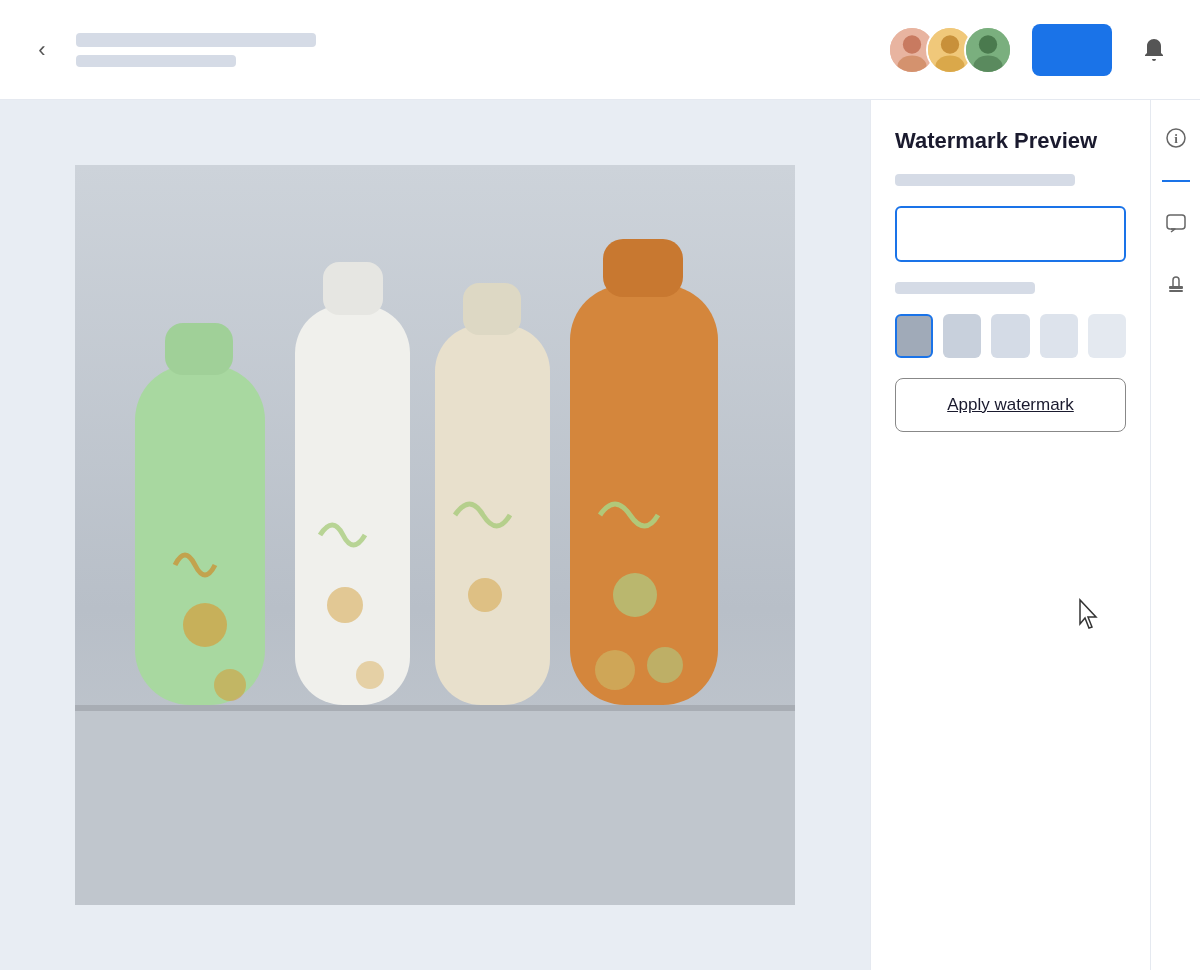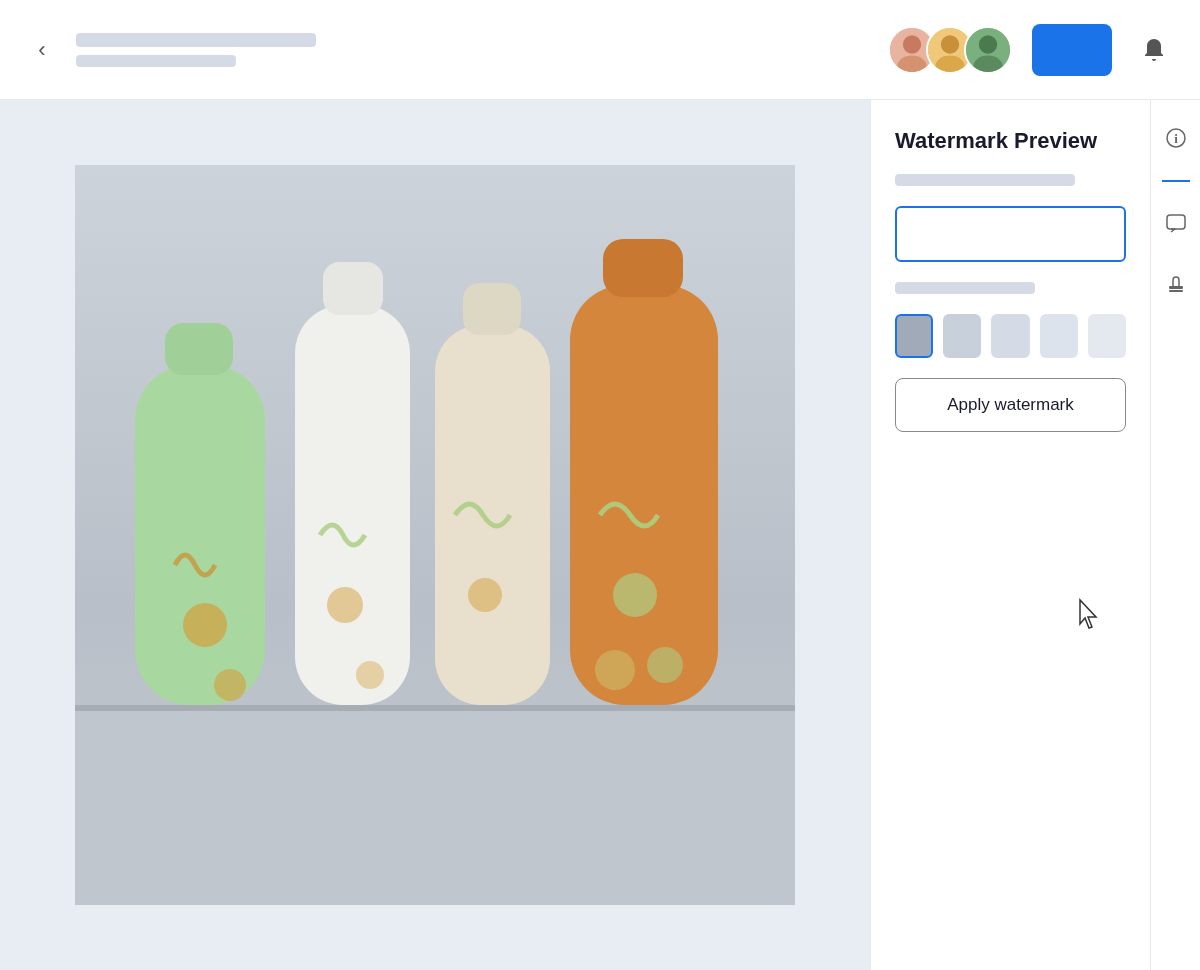--- a/index.html
+++ b/index.html
@@ -205,20 +205,21 @@
       width: 100%;
       padding: 16px;
       background: #ffffff;
       border: 1.5px solid #888;
       border-radius: 8px;
       font-size: 17px;
       font-weight: 500;
       color: #1a1a2e;
       cursor: pointer;
       text-align: center;
+      text-decoration: underline;
     }
 
     
     .side-icons {
       width: 50px;
       background: #ffffff;
       border-left: 1px solid #e5e9f0;
       display: flex;
       flex-direction: column;
       align-items: center;

